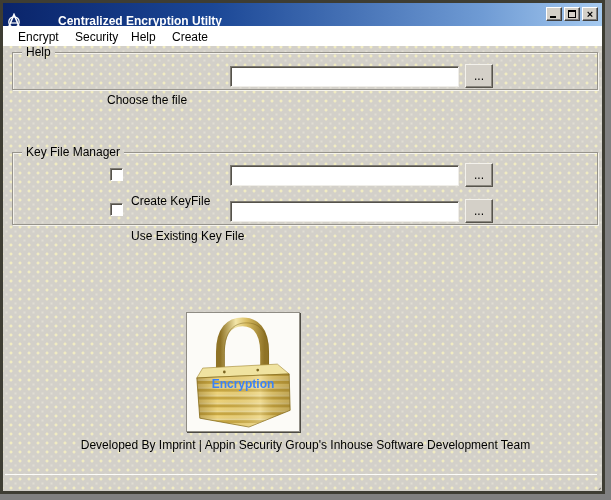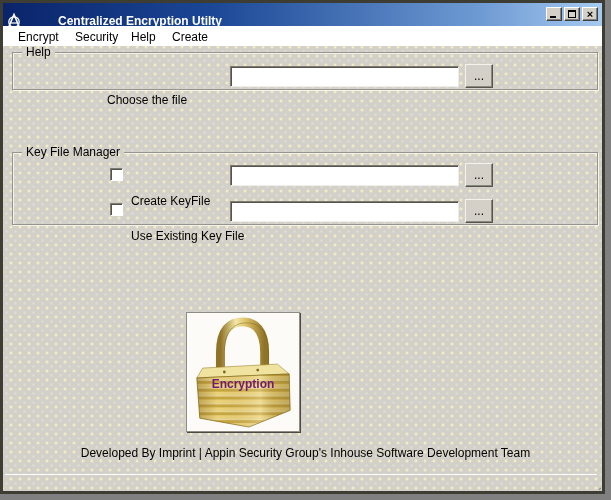--- a/index.html
+++ b/index.html
@@ -66,24 +66,24 @@
   }
   
   .lock-button {
     position:absolute; left:183px; top:266px; width:114px; height:120px;
     background:#fcfbf7; border:1px solid #8f8c84; box-shadow:1px 1px 0 #4c4a43;
     padding:0; cursor:default;
   }
   .lock-art { position:absolute; left:0; top:0; width:100%; height:100%; }
   .lock-label {
     position:absolute; top:64px; left:0; width:100%; text-align:center;
-    font-weight:bold; font-size:12px; color:#701a75; pointer-events:none;
+    font-weight:bold; font-size:12px; color:#3b82f6; pointer-events:none;
   }
   
-  .footer-text { position:absolute; top:400px; left:0; width:100%; text-align:center; font-size:12px; color:#000; }
+  .footer-text { position:absolute; top:392px; left:0; width:100%; text-align:center; font-size:12px; color:#000; }
   .bottom-line { position:absolute; top:428px; left:2px; width:592px; height:1px; background:#fdfdfa; }
   .resize-grip {
     position:absolute; right:2px; bottom:2px; width:13px; height:13px;
     background-image:radial-gradient(circle at 2px 2px, #8a877f 1.2px, rgba(0,0,0,0) 1.6px);
     background-size:4.5px 4.5px;
     clip-path:polygon(100% 0, 100% 100%, 0 100%);
   }
 </style>
 </head>
 <body>

